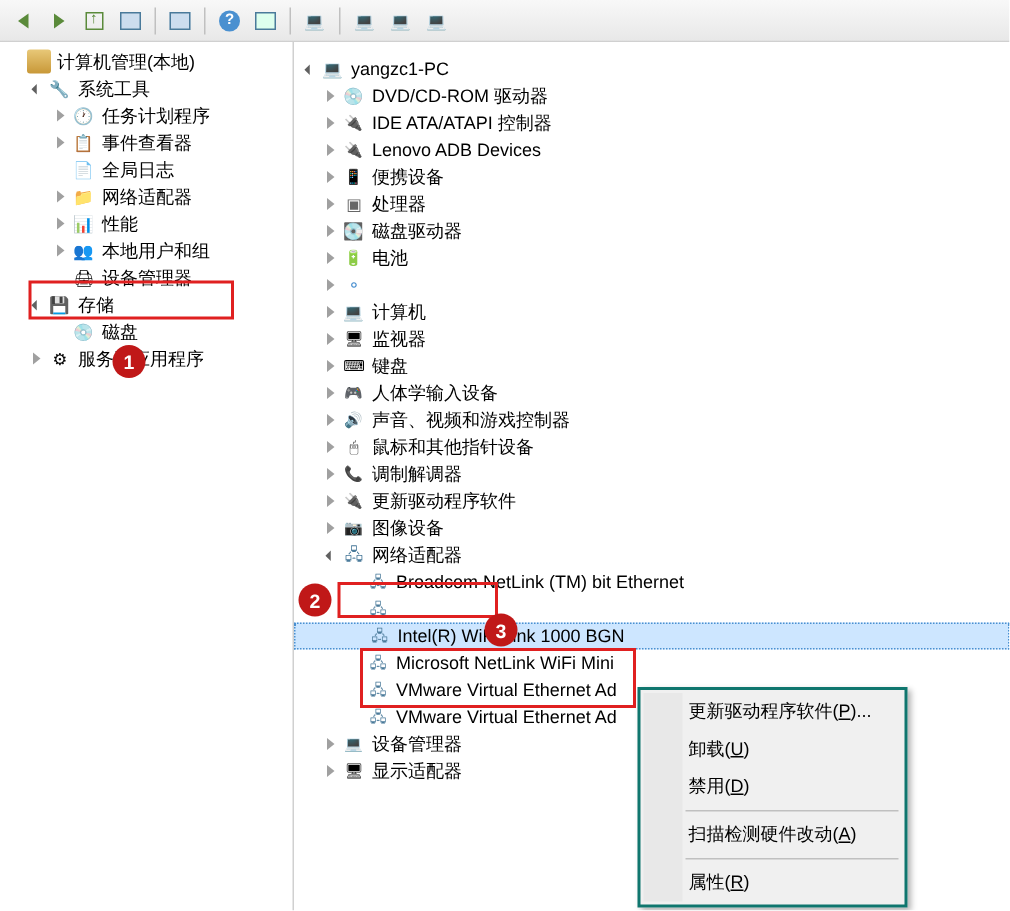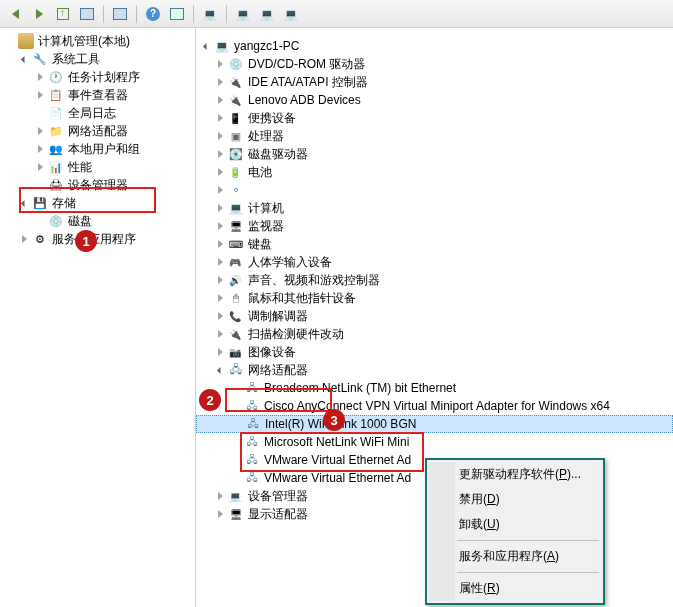--- a/index.html
+++ b/index.html
@@ -153,27 +153,27 @@
           <span class="node-icon ic-log"></span>
           <span class="node-label">全局日志</span>
         </li>
       <li class="tree-row indent-2">
           <span class="expander exp-closed"></span>
           <span class="node-icon ic-folder"></span>
           <span class="node-label">网络适配器</span>
         </li>
       <li class="tree-row indent-2">
           <span class="expander exp-closed"></span>
+          <span class="node-icon ic-perf"></span>
+          <span class="node-label">性能</span>
+        </li>
+      <li class="tree-row indent-2">
+          <span class="expander exp-closed"></span>
           <span class="node-icon ic-users"></span>
           <span class="node-label">本地用户和组</span>
-        </li>
-      <li class="tree-row indent-2">
-          <span class="expander exp-closed"></span>
-          <span class="node-icon ic-perf"></span>
-          <span class="node-label">性能</span>
         </li>
       <li class="tree-row indent-2">
           <span class="expander exp-none"></span>
           <span class="node-icon ic-printer"></span>
           <span class="node-label">设备管理器</span>
         </li>
       <li class="tree-row indent-1">
           <span class="expander exp-open"></span>
           <span class="node-icon ic-storage"></span>
           <span class="node-label">存储</span>
@@ -268,41 +268,40 @@
           <span class="node-label">鼠标和其他指针设备</span>
         </li>
       <li class="tree-row indent-1">
           <span class="expander exp-closed"></span>
           <span class="node-icon ic-modem"></span>
           <span class="node-label">调制解调器</span>
         </li>
       <li class="tree-row indent-1">
           <span class="expander exp-closed"></span>
           <span class="node-icon ic-usbctrl"></span>
-          <span class="node-label">扫描检测硬件改动</span>
+          <span class="node-label">更新驱动程序软件</span>
         </li>
       <li class="tree-row indent-1">
           <span class="expander exp-closed"></span>
           <span class="node-icon ic-image"></span>
           <span class="node-label">图像设备</span>
         </li>
       <li class="tree-row indent-1">
           <span class="expander exp-open"></span>
           <span class="node-icon ic-network"></span>
           <span class="node-label">网络适配器</span>
         </li>
       <li class="tree-row indent-2">
           <span class="expander exp-none"></span>
           <span class="node-icon ic-nic"></span>
           <span class="node-label">Broadcom NetLink (TM)        bit Ethernet</span>
         </li>
       <li class="tree-row indent-2">
           <span class="expander exp-none"></span>
           <span class="node-icon ic-nic"></span>
-          <span class="node-label">Cisco AnyConnect VPN Virtual Miniport Adapter for Windows x64</span>
         </li>
       <li class="tree-row indent-2 selected-row">
           <span class="expander exp-none"></span>
           <span class="node-icon ic-nic"></span>
           <span class="node-label">Intel(R) WiFi Link 1000 BGN</span>
         </li>
       <li class="tree-row indent-2">
           <span class="expander exp-none"></span>
           <span class="node-icon ic-nic"></span>
           <span class="node-label">Microsoft NetLink WiFi Mini</span>
@@ -325,24 +324,24 @@
       <li class="tree-row indent-1">
           <span class="expander exp-closed"></span>
           <span class="node-icon ic-display"></span>
           <span class="node-label">显示适配器</span>
         </li>
     </ul>
 
     <div class="ctx-menu" style="left:229px; top:430px;">
       <div class="ctx-gutter"></div>
       <div class="ctx-item"><span>更新驱动程序软件(</span><u>P</u><span>)...</span></div>
+      <div class="ctx-item"><span>卸载(</span><u>U</u><span>)</span></div>
       <div class="ctx-item"><span>禁用(</span><u>D</u><span>)</span></div>
-      <div class="ctx-item"><span>卸载(</span><u>U</u><span>)</span></div>
       <div class="ctx-sep"></div>
-      <div class="ctx-item"><span>服务和应用程序(</span><u>A</u><span>)</span></div>
+      <div class="ctx-item"><span>扫描检测硬件改动(</span><u>A</u><span>)</span></div>
       <div class="ctx-sep"></div>
       <div class="ctx-item"><span>属性(</span><u>R</u><span>)</span></div>
     </div>
   </div>
 </div>
 
 <div class="red-box" style="left:19px; top:187px; width:137px; height:26px;"></div>
 <div class="red-box" style="left:225px; top:388px; width:107px; height:24px;"></div>
 <div class="red-box" style="left:240px; top:432px; width:184px; height:40px;"></div>
 <div class="red-box" style="left:428px; top:503px; width:108px; height:24px;"></div>

